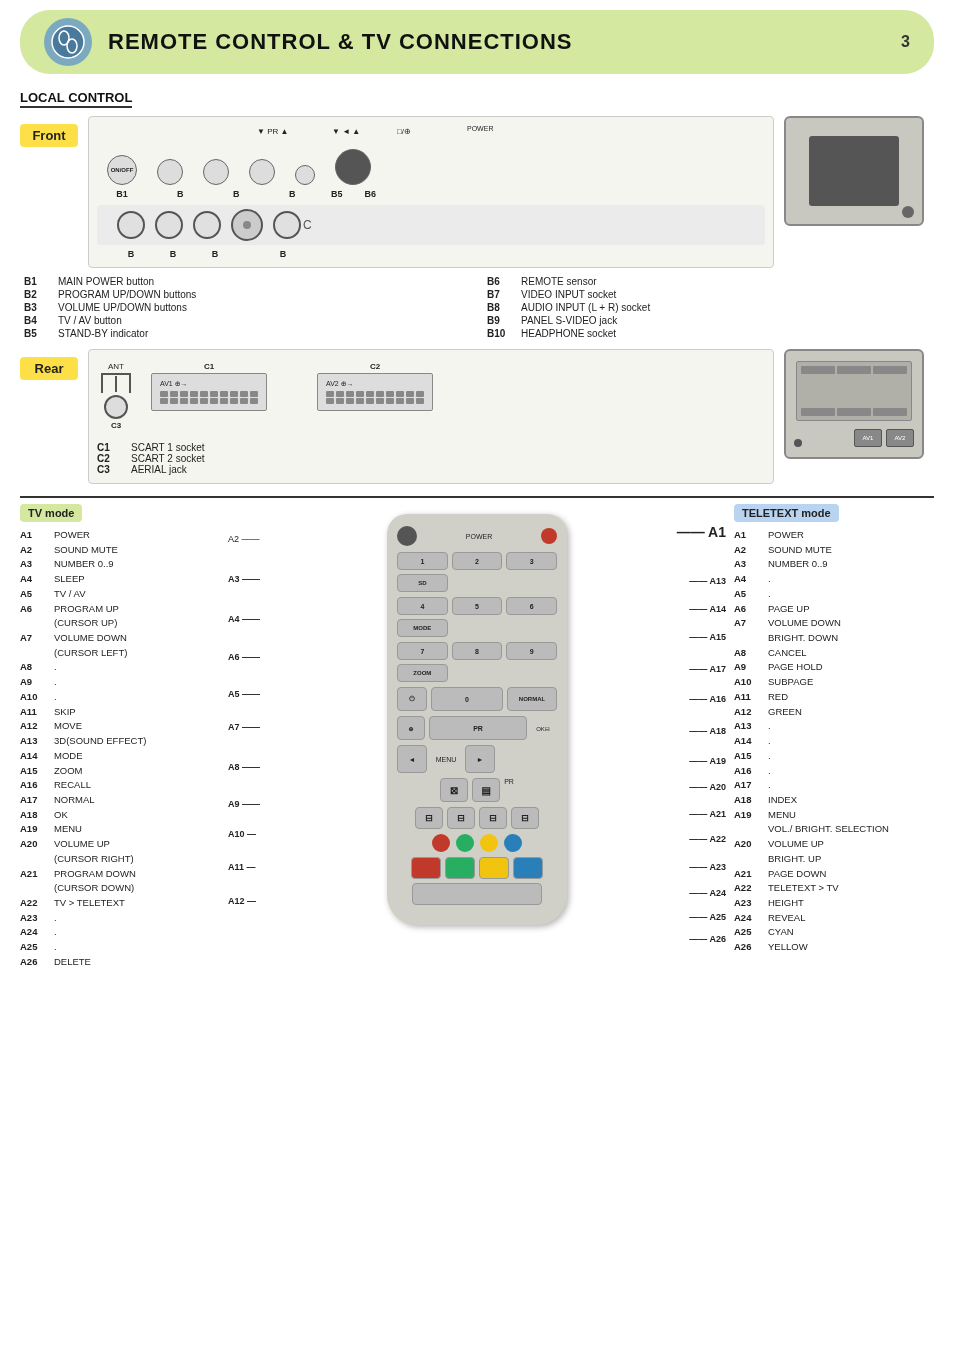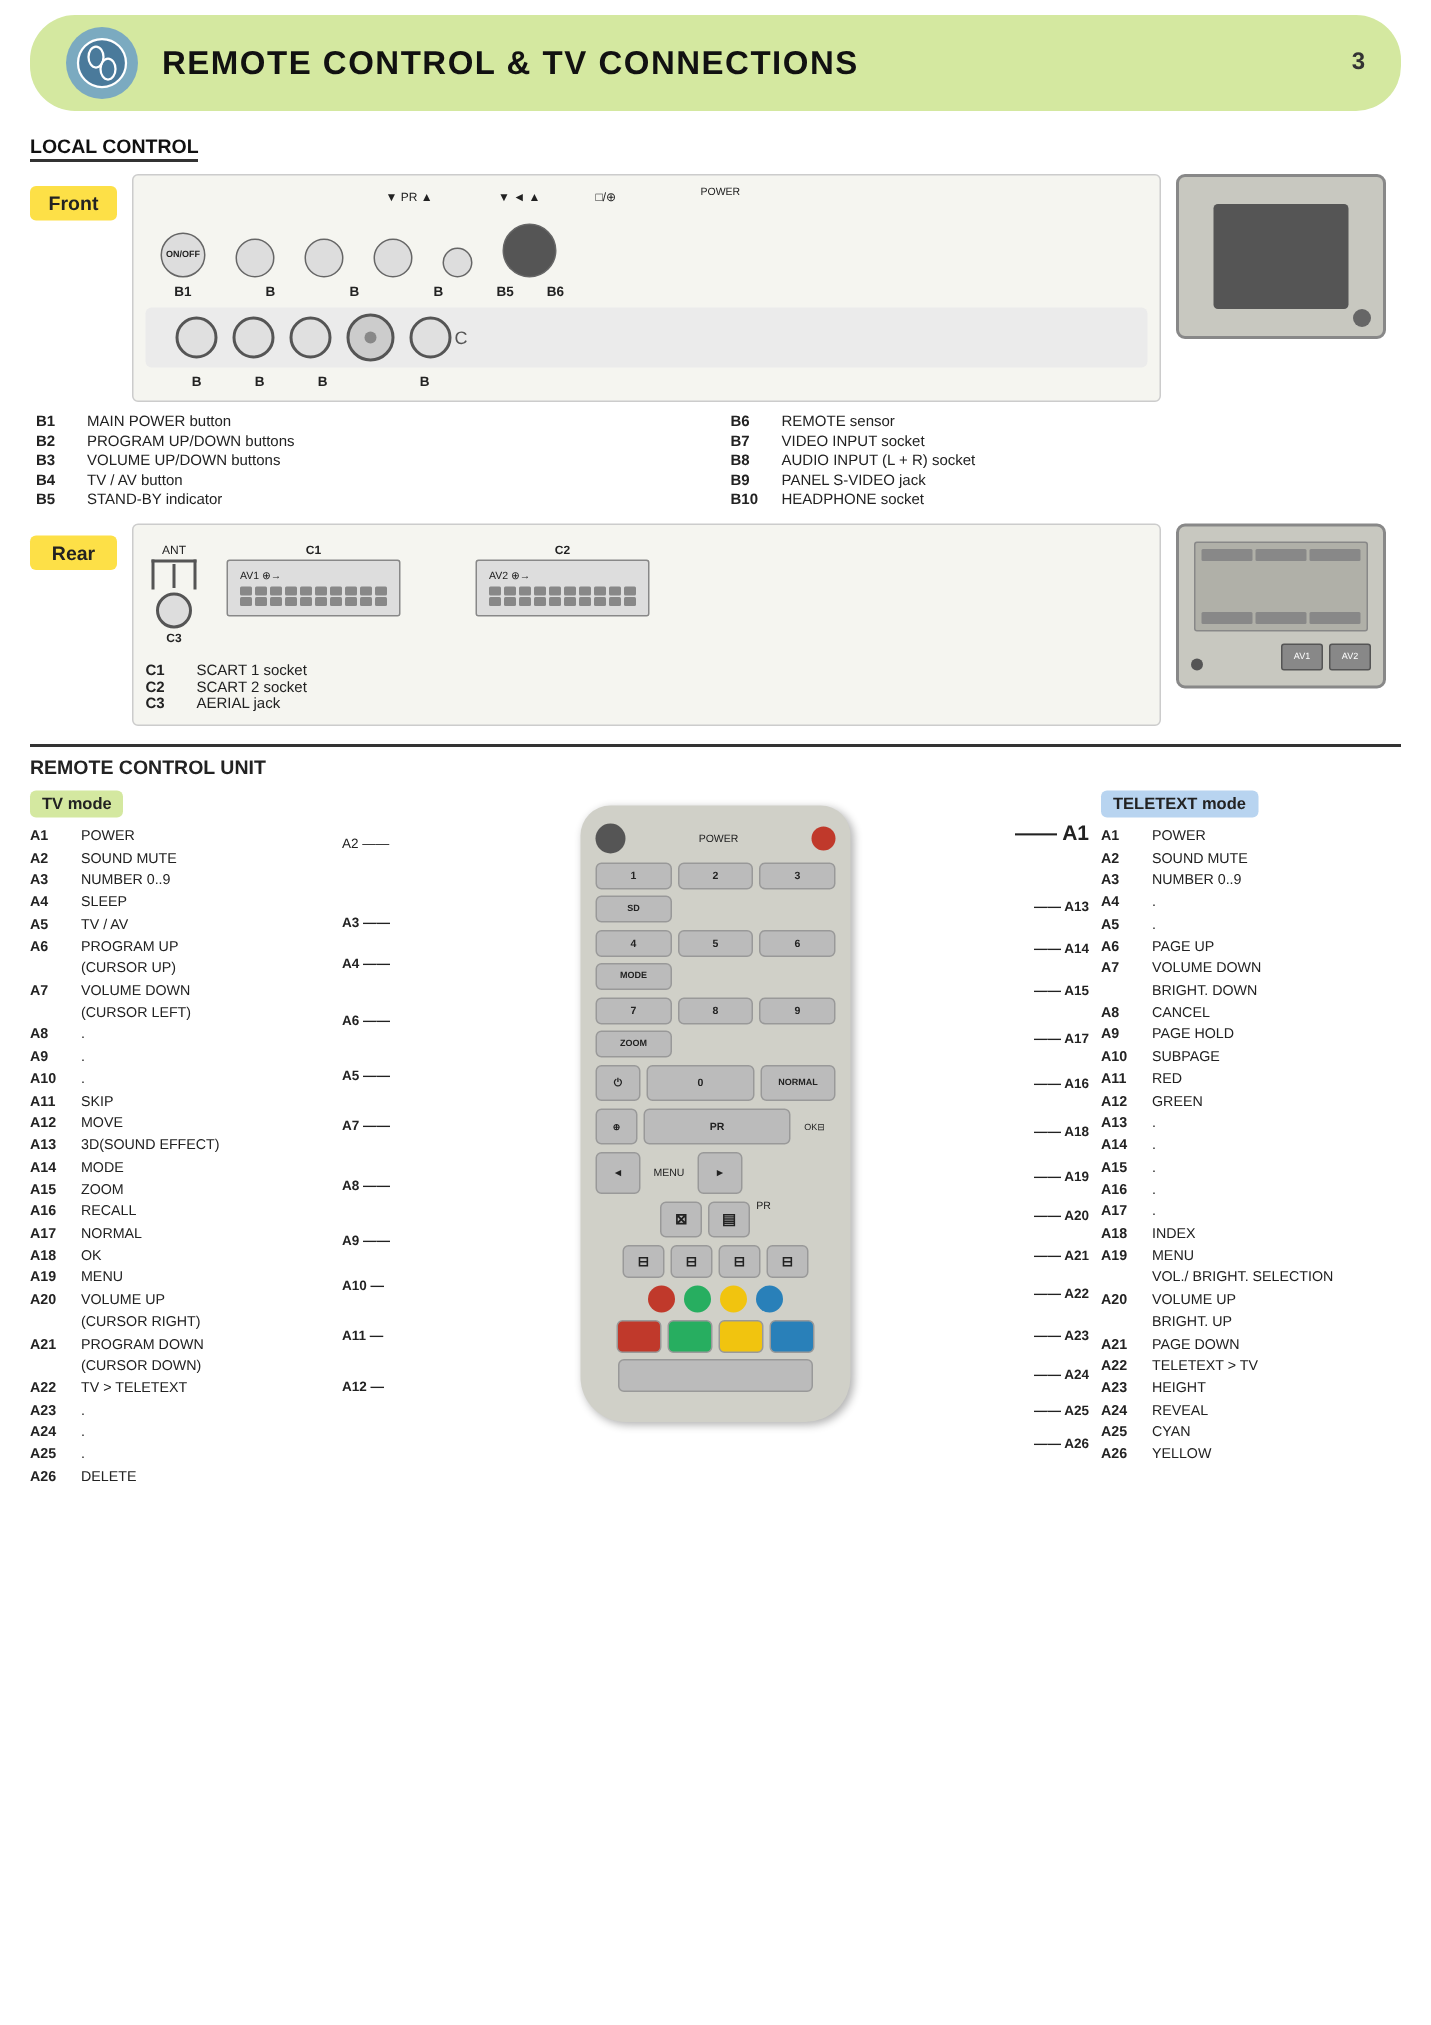--- a/index.html
+++ b/index.html
@@ -602,21 +602,20 @@
             <div class="port-rect">AV1</div>
             <div class="port-rect">AV2</div>
           </div>
           <div style="position:absolute; bottom:10px; left:8px; width:8px; height:8px; border-radius:50%; background:#555;"></div>
         </div>
       </div>
     </div>
   </div>
 
   <div class="section-divider"></div>
-  <div class="remote-title">REMOTE CONTROL UNIT</div>
 
   <div class="remote-layout">
 
     <div class="mode-panel">
       <div class="mode-box">TV mode</div>
       <div class="remote-list">
         <div class="remote-item">
             <span class="remote-key">A1</span>
             <span>POWER</span>
           </div>
@@ -735,21 +734,21 @@
         <div class="remote-item">
             <span class="remote-key">A26</span>
             <span>DELETE</span>
           </div>
       </div>
     </div>
 
     <div class="remote-img-area">
 
       <div style="position:absolute; top:30px; left:0; font-size:9px; font-weight:normal;">A2 ——</div>
-      <div style="position:absolute; top:70px; left:0; font-size:9px; font-weight:bold;margin-top:13px;">A3 ——</div>
+      <div style="position:absolute; top:70px; left:0; font-size:9px; font-weight:bold;">A3 ——</div>
       <div style="position:absolute; top:110px; left:0; font-size:9px; font-weight:bold;">A4 ——</div>
       <div style="position:absolute; top:148px; left:0; font-size:9px; font-weight:bold;">A6 ——</div>
       <div style="position:absolute; top:185px; left:0; font-size:9px; font-weight:bold;">A5 ——</div>
       <div style="position:absolute; top:218px; left:0; font-size:9px; font-weight:bold;">A7 ——</div>
       <div style="position:absolute; top:258px; left:0; font-size:9px; font-weight:bold;">A8 ——</div>
       <div style="position:absolute; top:295px; left:0; font-size:9px; font-weight:bold;">A9 ——</div>
       <div style="position:absolute; top:325px; left:0; font-size:9px; font-weight:bold;">A10 —</div>
       <div style="position:absolute; top:358px; left:0; font-size:9px; font-weight:bold;">A11 —</div>
       <div style="position:absolute; top:392px; left:0; font-size:9px; font-weight:bold;">A12 —</div>
 

